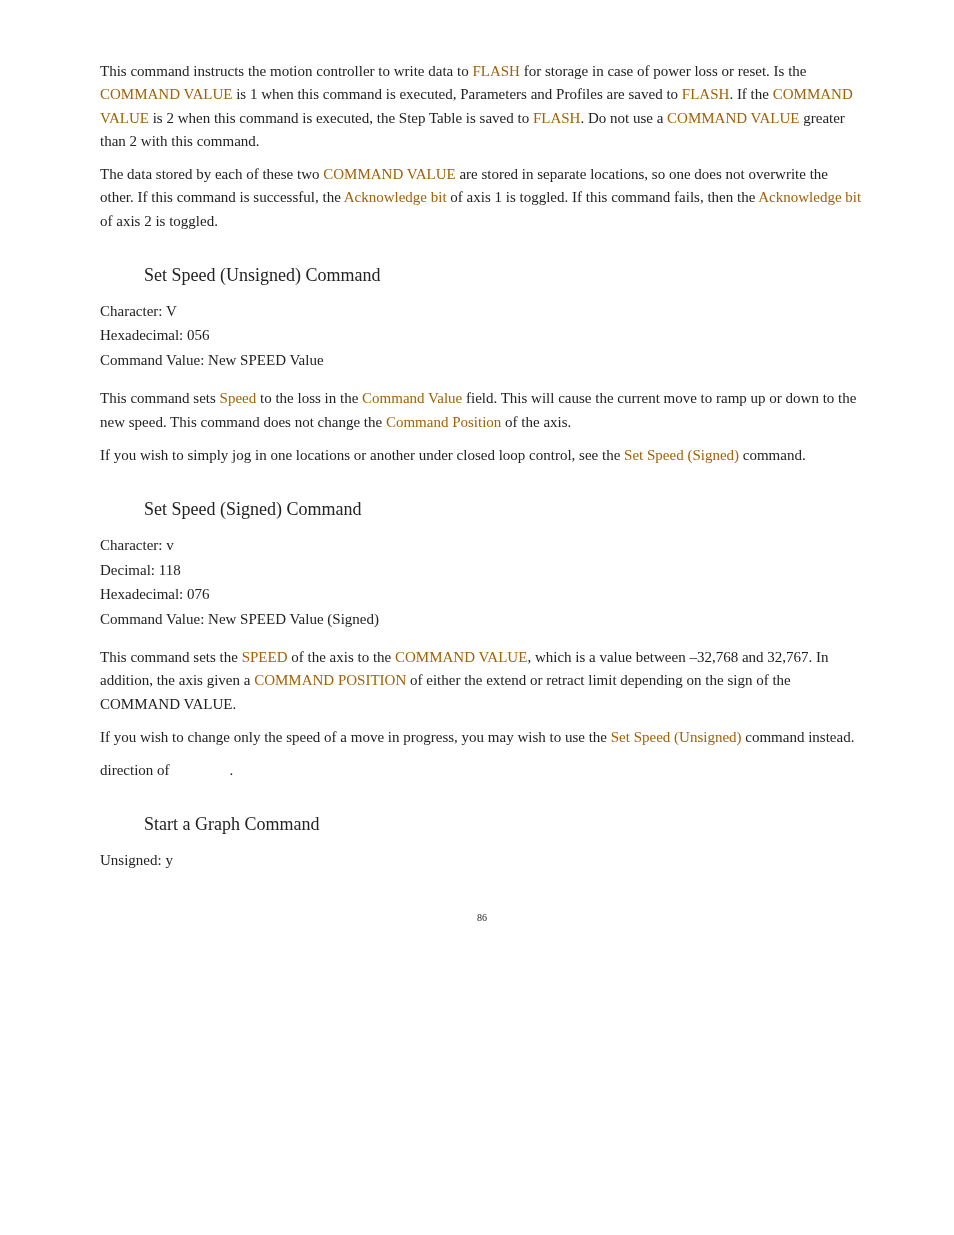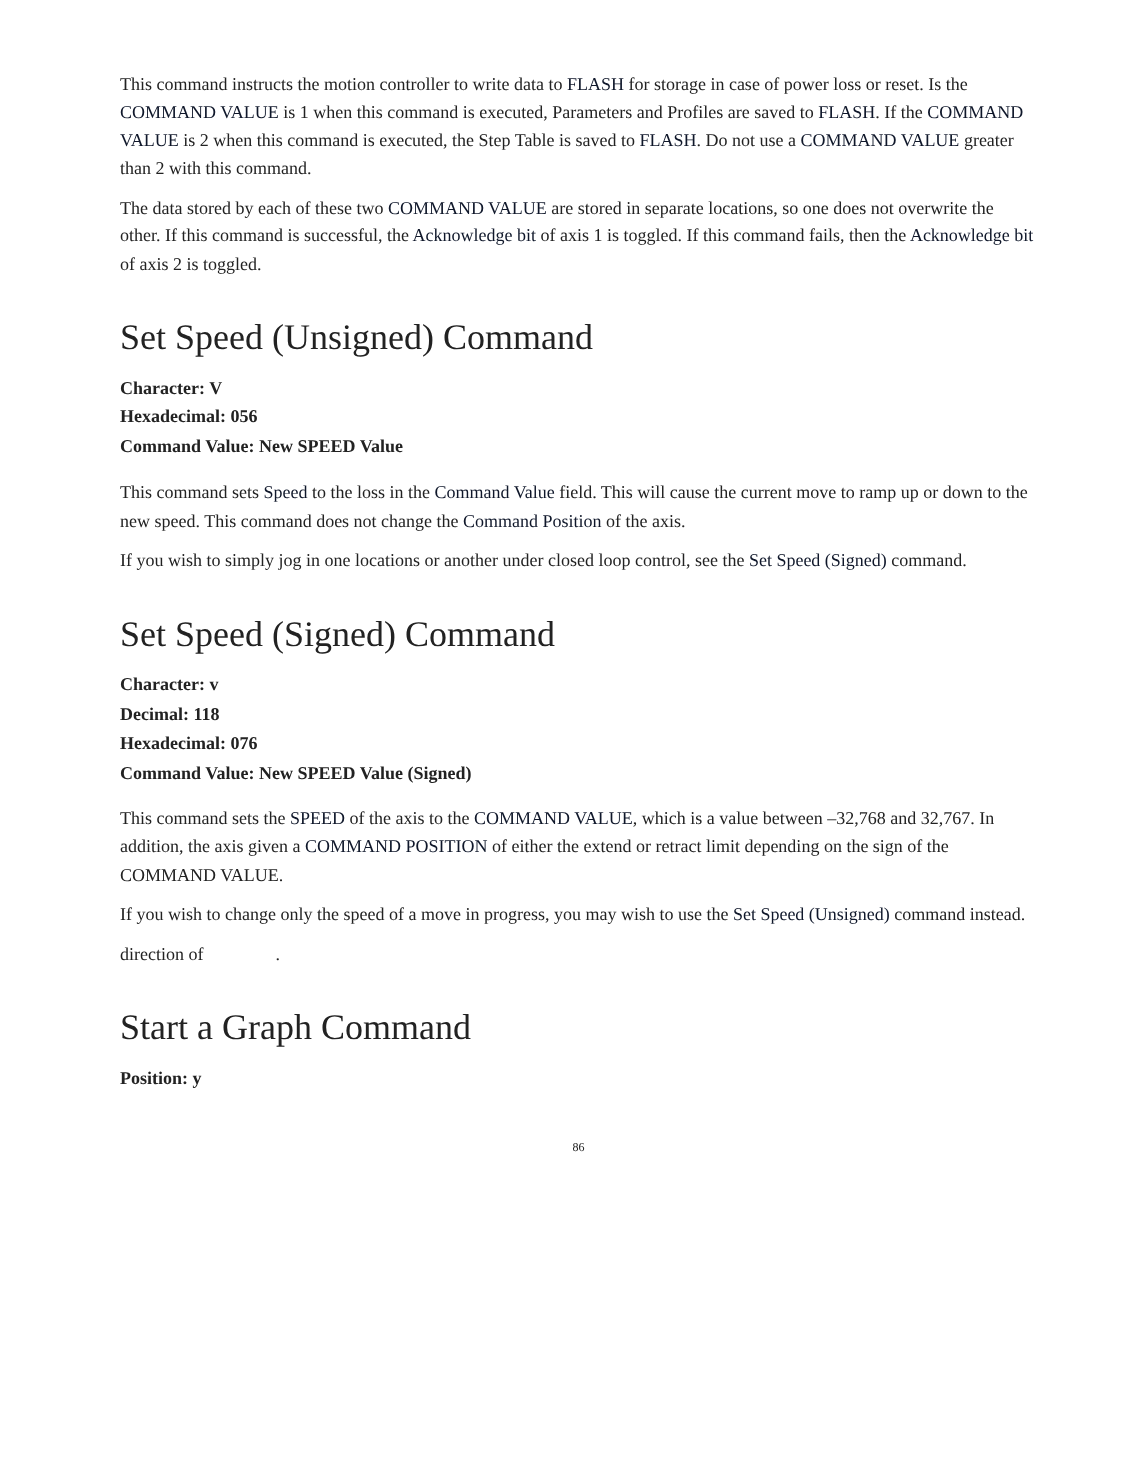--- a/index.html
+++ b/index.html
@@ -7,37 +7,38 @@
       background: #fff;
       font-family: "Times New Roman", Times, serif;
       font-size: 15px;
       color: #222;
       width: 954px;
       min-height: 1235px;
     }
     .page {
       padding: 60px 90px 60px 100px;
     }
-    .green { color: #0f172a; }
+    .green { color: #a16207; }
     p {
       margin-bottom: 10px;
       line-height: 1.55;
     }
     .section-title {
-      font-size: 30px;
+      font-size: 18px;
       font-weight: normal;
       margin-top: 32px;
       margin-bottom: 14px;
       color: #222;
+      margin-left: 44px;
     }
     .spec-block {
       margin-bottom: 16px;
     }
     .spec-block p {
-      font-weight: bold;
+      font-weight: normal;
       margin-bottom: 2px;
       line-height: 1.5;
     }
     .body-text {
       margin-bottom: 10px;
       line-height: 1.55;
     }
     .page-number {
       text-align: center;
       margin-top: 40px;
@@ -94,20 +95,20 @@
   <p class="body-text">
     <span>If you wish to change only the speed of a move in progress, you may wish to use the </span><span class="green">Set Speed (Unsigned)</span><span> command instead.</span>
   </p>
   <p class="body-text">
     direction of<span class="indent2">&nbsp;</span><span>.</span>
   </p>
 
   <h2 class="section-title">Start a Graph Command</h2>
 
   <div class="spec-block">
-    <p>Position: y</p>
+    <p>Unsigned: y</p>
   </div>
 
   <div class="page-number">
     <span>86</span>
   </div>
 
 </div>
 
 </body></html>

